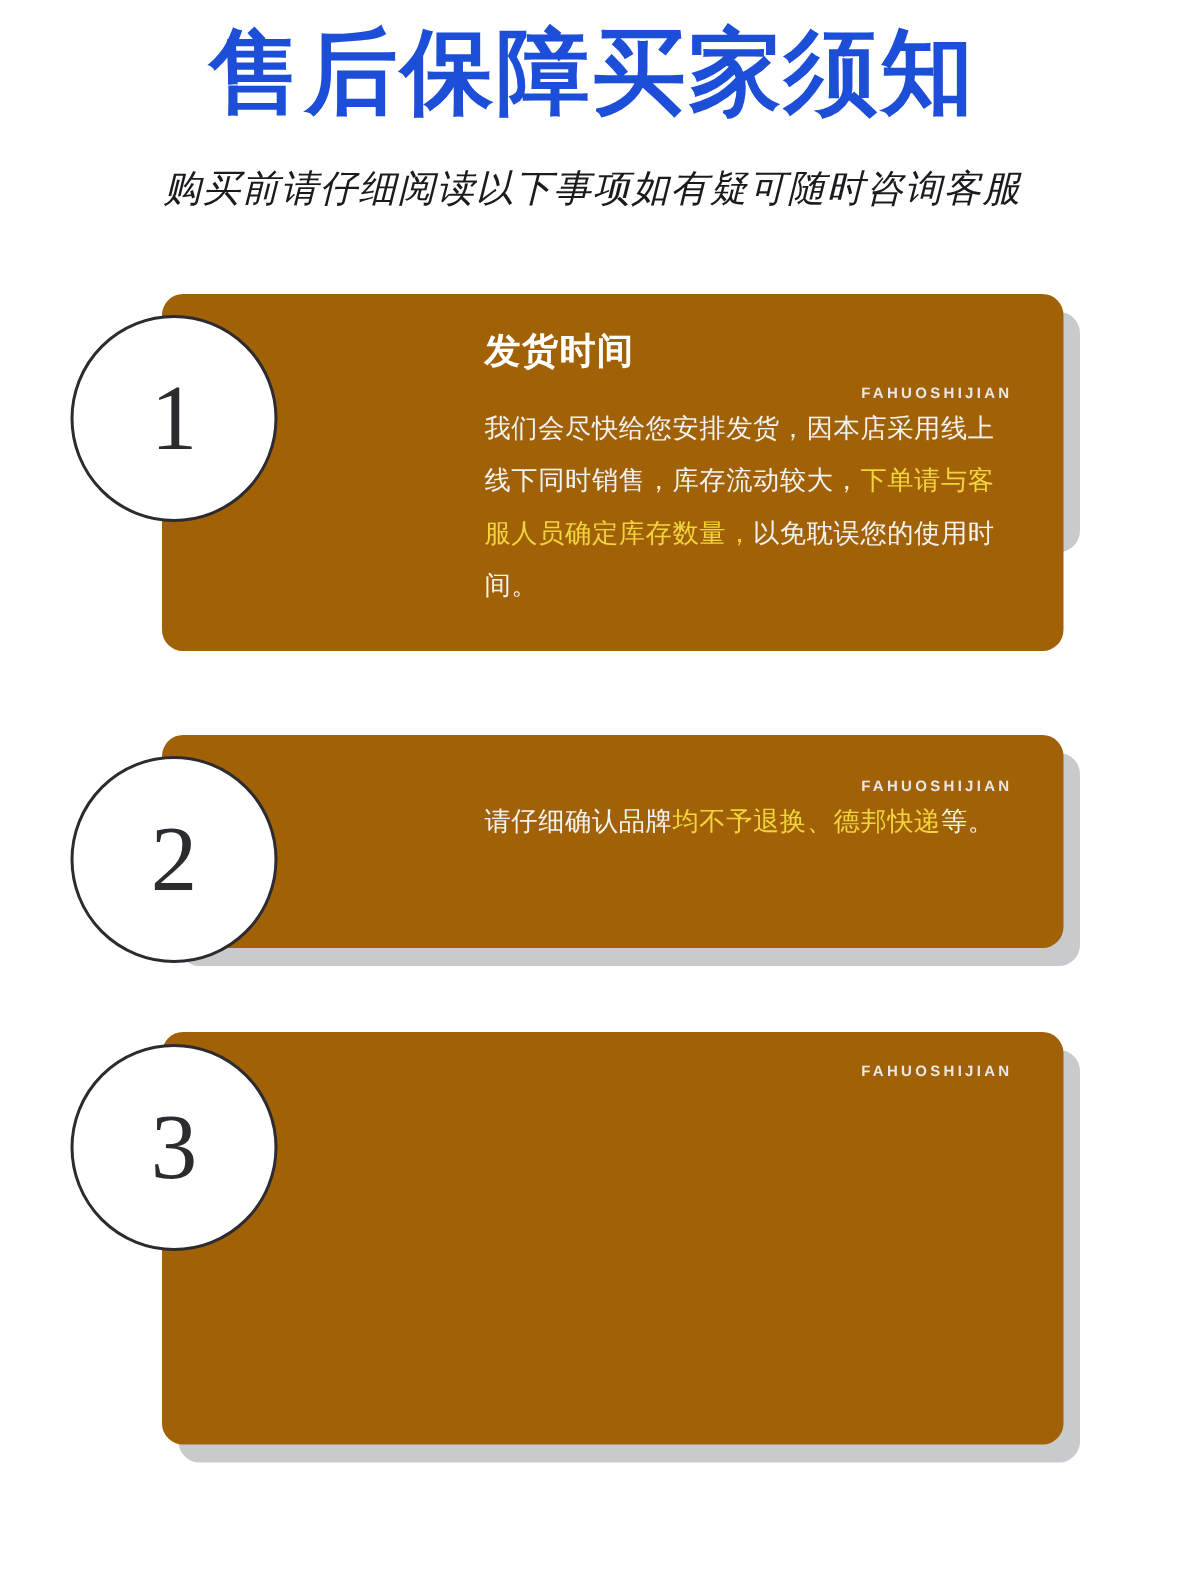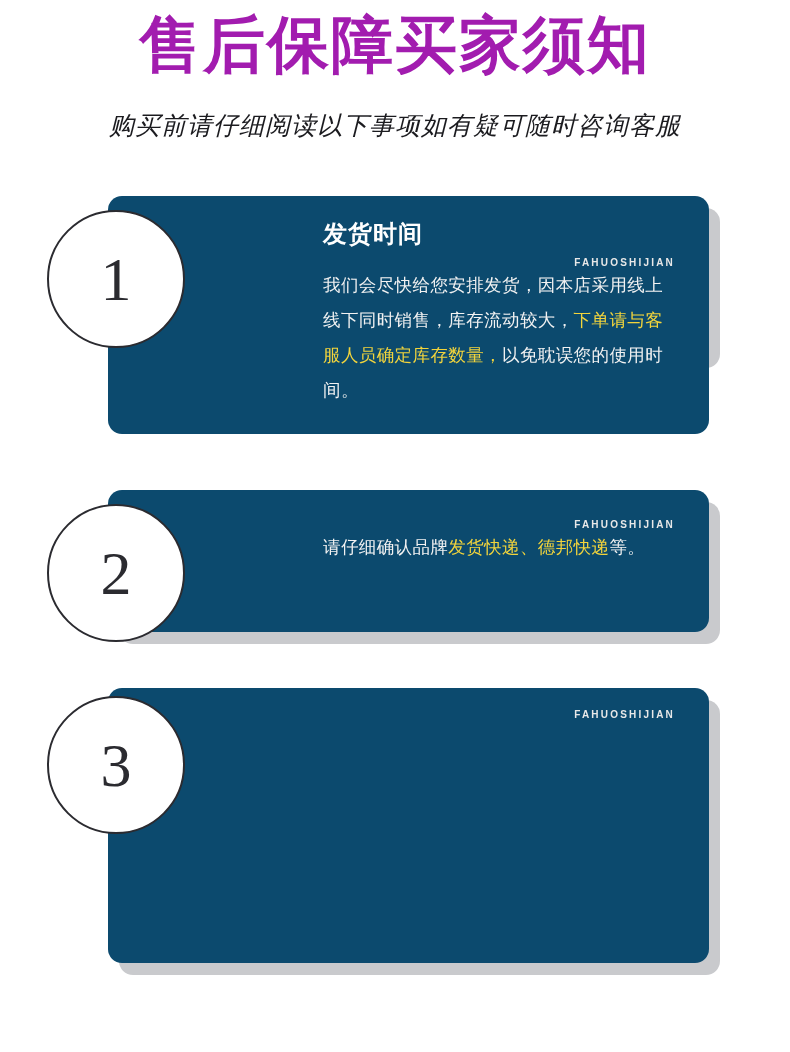--- a/index.html
+++ b/index.html
@@ -22,24 +22,24 @@
 
   
   .header {
     padding-top: 14px;
     text-align: center;
   }
 
   .main-title {
     font-size: 62px;
     font-weight: bold;
-    color: #a21caf;
+    color: #1d4ed8;
     letter-spacing: 2px;
     line-height: 1.15;
-    font-family: Liberation Mono, monospace;
+    font-family: Liberation Serif, serif;
   }
 
   .sub-title {
     margin-top: 24px;
     font-size: 25px;
     color: #1b1b1f;
     letter-spacing: 1px;
     font-weight: 500;
     font-style: italic;
   }
@@ -58,21 +58,21 @@
   
   .card-shadow {
     position: absolute;
     background: #c9cacd;
     border-radius: 14px;
     z-index: 1;
   }
 
   .card-body {
     position: relative;
-    background: #0c4a6e;
+    background: #a16207;
     border-radius: 14px;
     z-index: 2;
     color: #ffffff;
   }
 
   .card-inner {
     padding: 22px 34px 26px 215px;
   }
 
   .card-title {
@@ -160,21 +160,21 @@
       </div>
       <div class="num-circle">1</div>
     </div>
 
     <div class="card-wrap" id="card2">
       <div class="card-shadow"></div>
       <div class="card-body">
         <div class="card-inner">
           <div class="card-pinyin">FAHUOSHIJIAN</div>
           <div class="card-text">
-            <span>请仔细确认品牌</span><span class="hl">发货快递、德邦快递</span><span>等。</span>
+            <span>请仔细确认品牌</span><span class="hl">均不予退换、德邦快递</span><span>等。</span>
           </div>
         </div>
       </div>
       <div class="num-circle">2</div>
     </div>
 
     <div class="card-wrap" id="card3">
       <div class="card-shadow"></div>
       <div class="card-body">
         <div class="card-inner">

